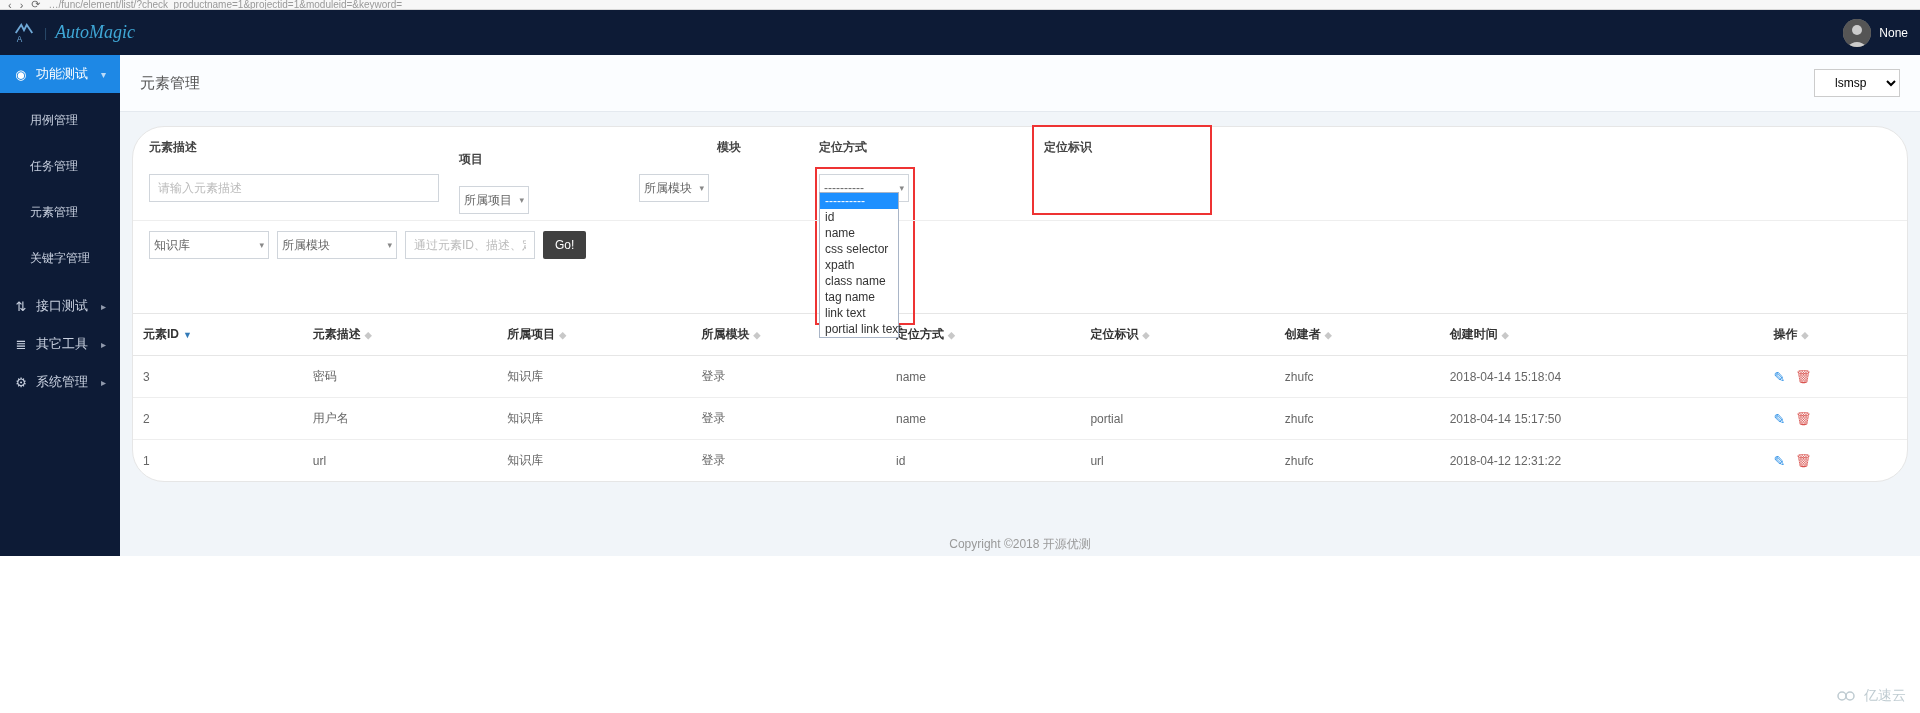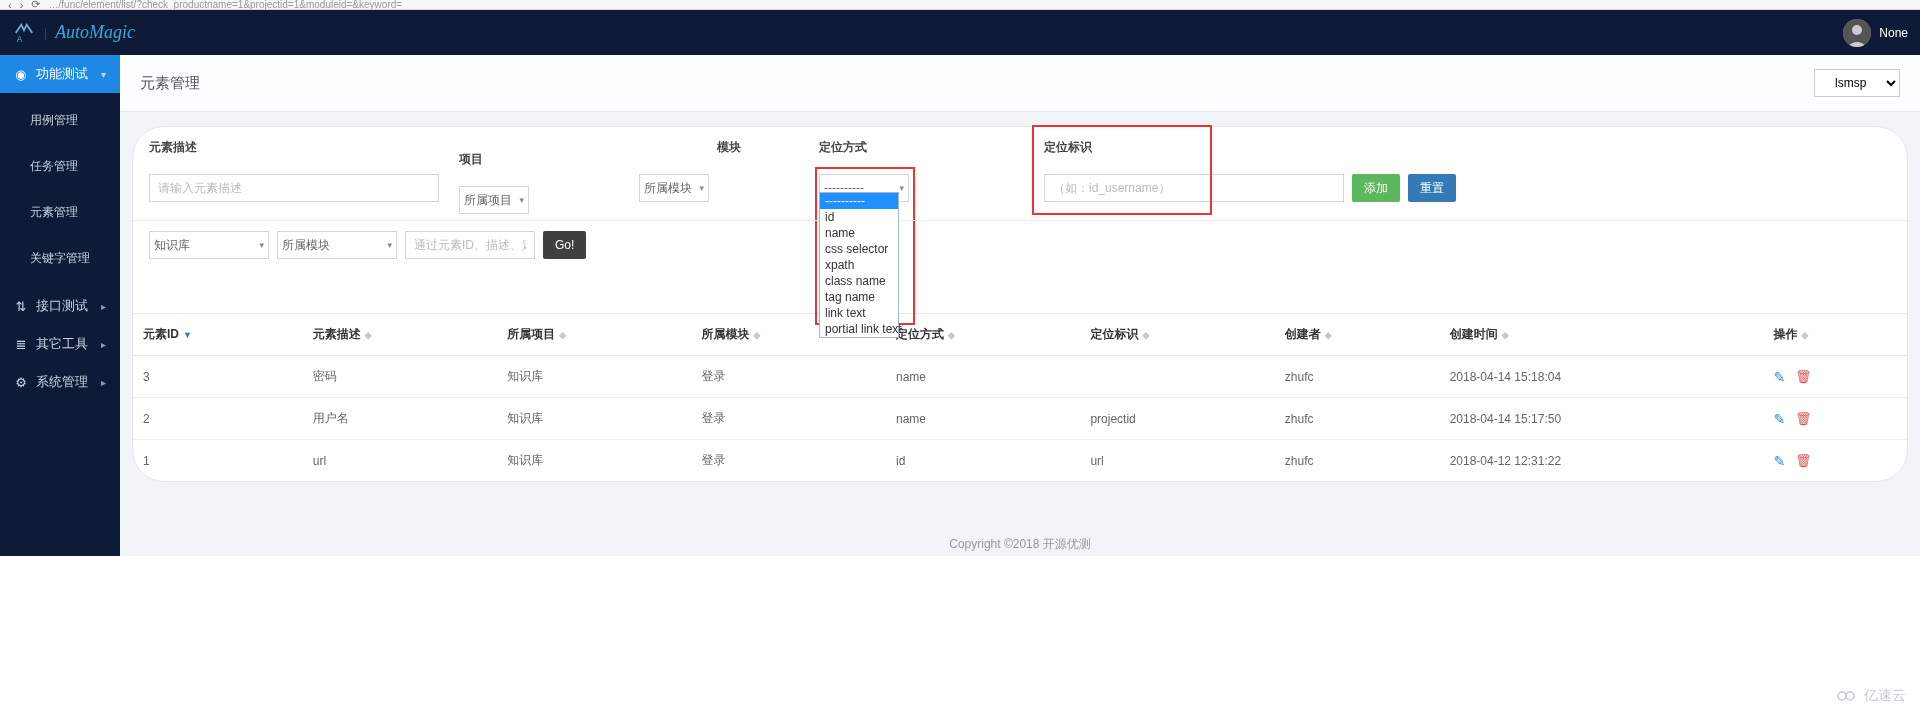--- a/index.html
+++ b/index.html
@@ -188,25 +188,20 @@
             <div class="opt">xpath</div>
             <div class="opt">class name</div>
             <div class="opt">tag name</div>
             <div class="opt">link text</div>
             <div class="opt">portial link text</div>
           </div>
           <div class="redbox1" style="left:-4px; top:28px; width:100px; height:158px;"></div>
         </div>
         <div class="filter-col c5 pos-rel">
           <div class="filter-label">定位标识</div>
-          <div style="display:flex; gap:8px; align-items:center;">
-            <input class="text-input" style="width: 300px;" placeholder="（如：id_username）">
-            <button class="btn btn-green">添加</button>
-            <button class="btn btn-blue">重置</button>
-          </div>
           <div class="redbox1" style="left:-12px; top:-14px; width:180px; height:90px;"></div>
         </div>
       </div>
 
       <div class="search-row">
         <div class="sel" style="width:120px;">
             <span>知识库</span>
             <span class="caret">▾</span>
           </div>
         <div class="sel" style="width:120px;">
@@ -247,21 +242,21 @@
                   <span class="op-del">🗑</span>
                 </div>
               </td>
           </tr>
           <tr>
             <td>2</td>
             <td>用户名</td>
             <td>知识库</td>
             <td>登录</td>
             <td>name</td>
-            <td>projectid</td>
+            <td>portial</td>
             <td>zhufc</td>
             <td>2018-04-14 15:17:50</td>
             <td>
                 <div class="op-icons">
                   <span class="op-edit">✎</span>
                   <span class="op-del">🗑</span>
                 </div>
               </td>
           </tr>
           <tr>

